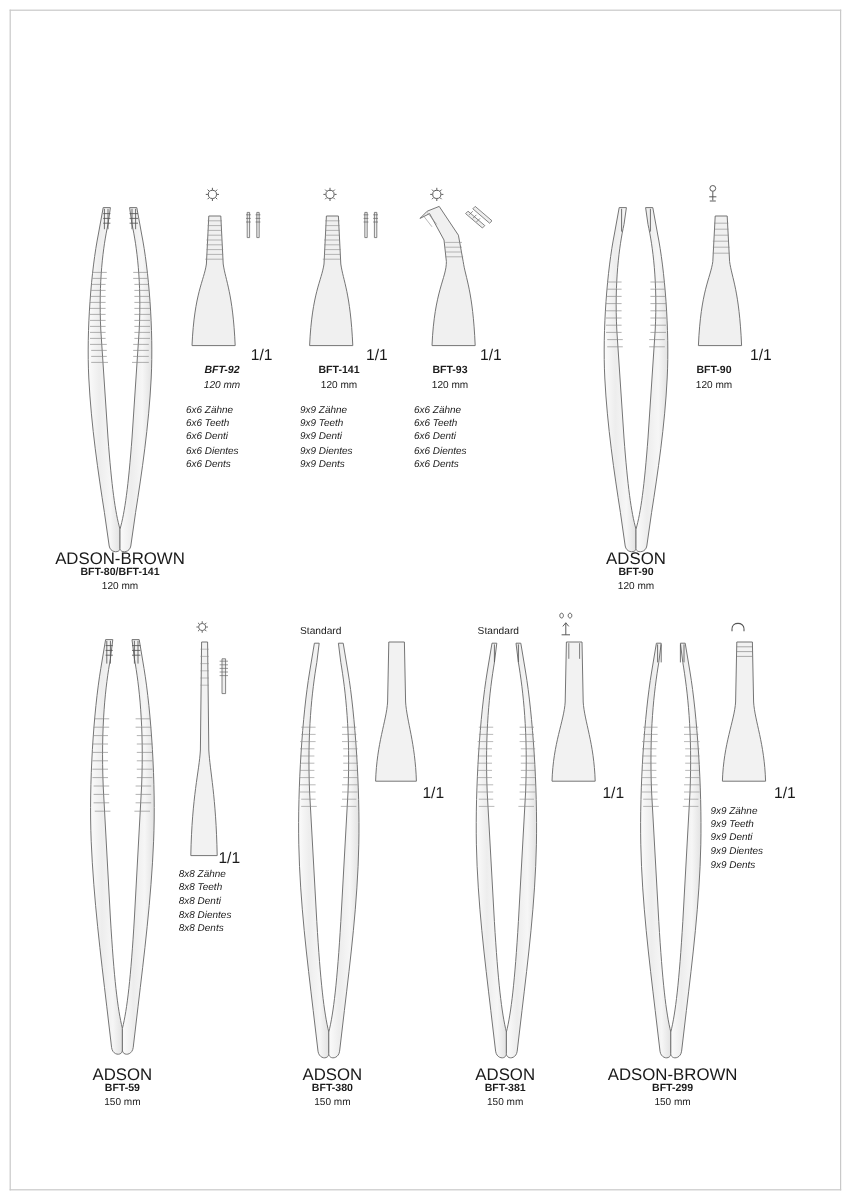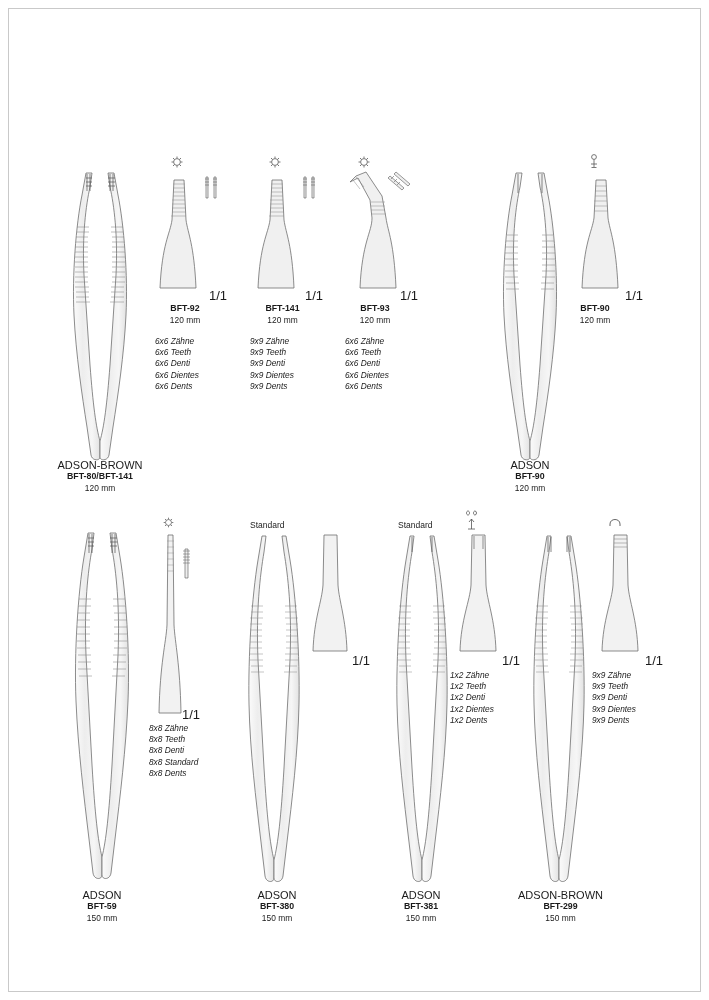--- a/index.html
+++ b/index.html
@@ -25,21 +25,21 @@
   .abs { position: absolute; }
 
   .lbl { font-size: 8.5px; line-height: 11px; color: #1b1b1b; white-space: pre; text-align: center; }
   .scale { font-size: 13px; color:#1b1b1b; }
 
   .spec { font-size: 8.3px; line-height: 11.2px; color:#1b1b1b; white-space: pre-line; font-style: italic; }
 
   svg { display:block; overflow: visible; }
 
   .cap-block { text-align:center; }
-  .cap-block .l1 { font-size:11px; line-height:11px; }
+  .cap-block .l1 { font-size:14px; line-height:11px; }
   .cap-block .l2 { font-size:8.8px; line-height:11.5px; font-weight:bold; }
   .cap-block .l3 { font-size:8.4px; line-height:11px; }
 </style>
 </head>
 <body>
 
 <div class="page">
 
   <div class="frame-line" style="left:8px; top:8px; width:693px; height:1px;"></div>
   <div class="frame-line" style="left:8px; top:991px; width:693px; height:1px;"></div>
@@ -156,21 +156,21 @@
         <line x1="3" y1="3" x2="7" y2="3"></line>
           <line x1="3" y1="6" x2="7" y2="6"></line>
         <line x1="3" y1="9" x2="7" y2="9"></line>
         <line x1="11" y1="3" x2="15" y2="3"></line>
           <line x1="11" y1="6" x2="15" y2="6"></line>
         <line x1="11" y1="9" x2="15" y2="9"></line>
       </g>
     </svg>
   </div>
   <div class="abs scale" style="left:209px; top:288px;">1/1</div>
-  <div class="abs cap-block" style="left:135px; top:303px; width:100px;">
+  <div class="abs cap-block" style="left:135px; top:303px; width:100px;font-style:italic;">
     <div class="l2">BFT-92</div>
     <div class="l3">120 mm</div>
   </div>
   <div class="abs spec" style="left:155px; top:336px; width:95px;">6x6 Zähne
 6x6 Teeth
 6x6 Denti
 6x6 Dientes
 6x6 Dents</div>
 
   <div class="abs" style="left:248px; top:178px;">
@@ -431,21 +431,21 @@
         <line x1="3" y1="9" x2="10" y2="9"></line>
           <line x1="3" y1="12" x2="10" y2="12"></line>
         <line x1="3" y1="15" x2="10" y2="15"></line>
       </g>
     </svg>
   </div>
   <div class="abs scale" style="left:182px; top:707px;">1/1</div>
   <div class="abs spec" style="left:149px; top:723px; width:95px;">8x8 Zähne
 8x8 Teeth
 8x8 Denti
-8x8 Standard
+8x8 Dientes
 8x8 Dents</div>
 
   <div class="abs lbl" style="left:250px; top:520px;">Standard</div>
   <div class="abs" style="left:240px; top:532px;">
     <svg width="70" height="355" viewBox="0 0 70 355">
       <path d="M26 4 L24 20 C20 44 16 78 18 128 L24 236 C27 286 30 312 34 328 L34 346 C34 351 26 351 25 344 L21 310 C16 268 10 220 9 172 C8 124 12 64 18 28 L22 4 Z" fill="url(#g1)" stroke="#6f6f6f" stroke-width="0.8"></path>
       <path d="M42 4 L44 20 C48 44 52 78 50 128 L44 236 C41 286 38 312 34 328 L34 346 C34 351 42 351 43 344 L47 310 C52 268 58 220 59 172 C60 124 56 64 50 28 L46 4 Z" fill="url(#g1)" stroke="#6f6f6f" stroke-width="0.8"></path>
       <g stroke="#8a8a8a" stroke-width="0.5">
         <line x1="11" y1="74" x2="23" y2="74"></line>
           <line x1="11" y1="80" x2="23" y2="80"></line>
@@ -535,25 +535,20 @@
   <div class="abs" style="left:450px; top:533px;">
     <svg width="58" height="125" viewBox="0 0 58 125">
       <path d="M22 2 L21 52 C20 68 11 86 10 118 L46 118 C45 86 37 68 36 52 L35 2 Z" fill="#f2f2f2" stroke="#6f6f6f" stroke-width="0.8"></path>
       <g stroke="#666" stroke-width="0.7">
         <line x1="24" y1="3" x2="24" y2="16"></line>
           <line x1="33" y1="3" x2="33" y2="16"></line>
       </g>
     </svg>
   </div>
   <div class="abs scale" style="left:502px; top:653px;">1/1</div>
-  <div class="abs spec" style="left:450px; top:670px; width:95px;">1x2 Zähne
-1x2 Teeth
-1x2 Denti
-1x2 Dientes
-1x2 Dents</div>
   <div class="abs cap-block" style="left:366px; top:890px; width:110px;">
     <div class="l1">ADSON</div>
     <div class="l2">BFT-381</div>
     <div class="l3">150 mm</div>
   </div>
 
   <div class="abs" style="left:525px; top:532px;">
     <svg width="70" height="355" viewBox="0 0 70 355">
       <path d="M26 4 L24 20 C20 44 16 78 18 128 L24 236 C27 286 30 312 34 328 L34 346 C34 351 26 351 25 344 L21 310 C16 268 10 220 9 172 C8 124 12 64 18 28 L22 4 Z" fill="url(#g1)" stroke="#6f6f6f" stroke-width="0.8"></path>
       <path d="M42 4 L44 20 C48 44 52 78 50 128 L44 236 C41 286 38 312 34 328 L34 346 C34 351 42 351 43 344 L47 310 C52 268 58 220 59 172 C60 124 56 64 50 28 L46 4 Z" fill="url(#g1)" stroke="#6f6f6f" stroke-width="0.8"></path>

